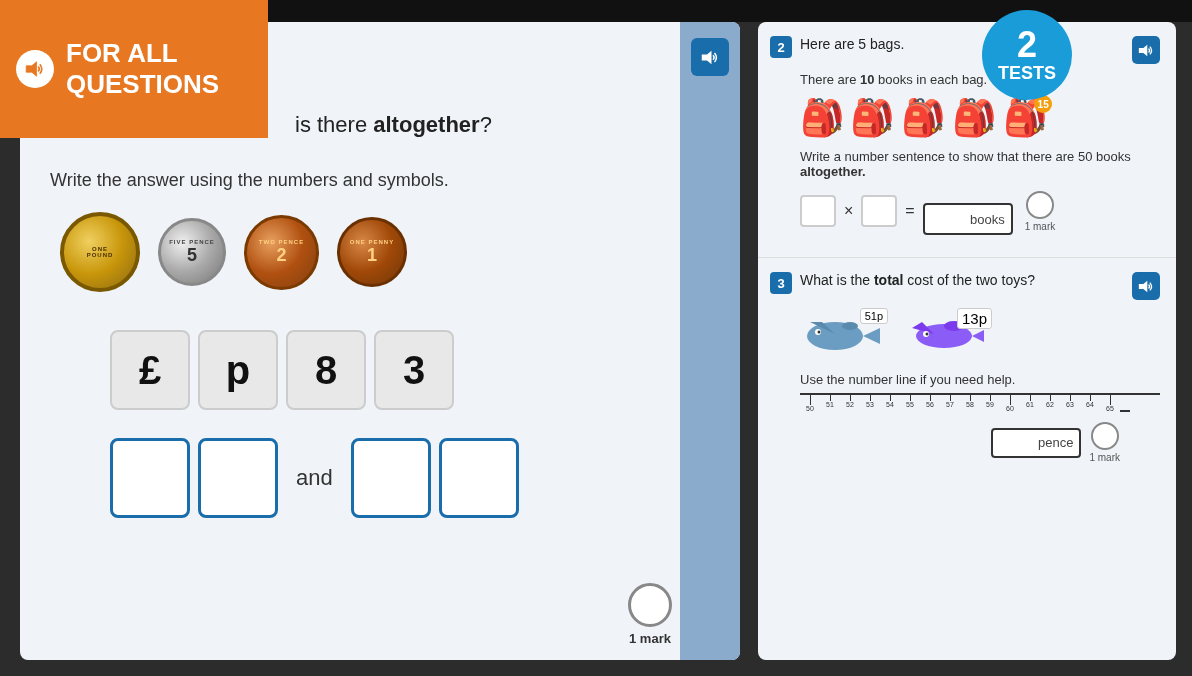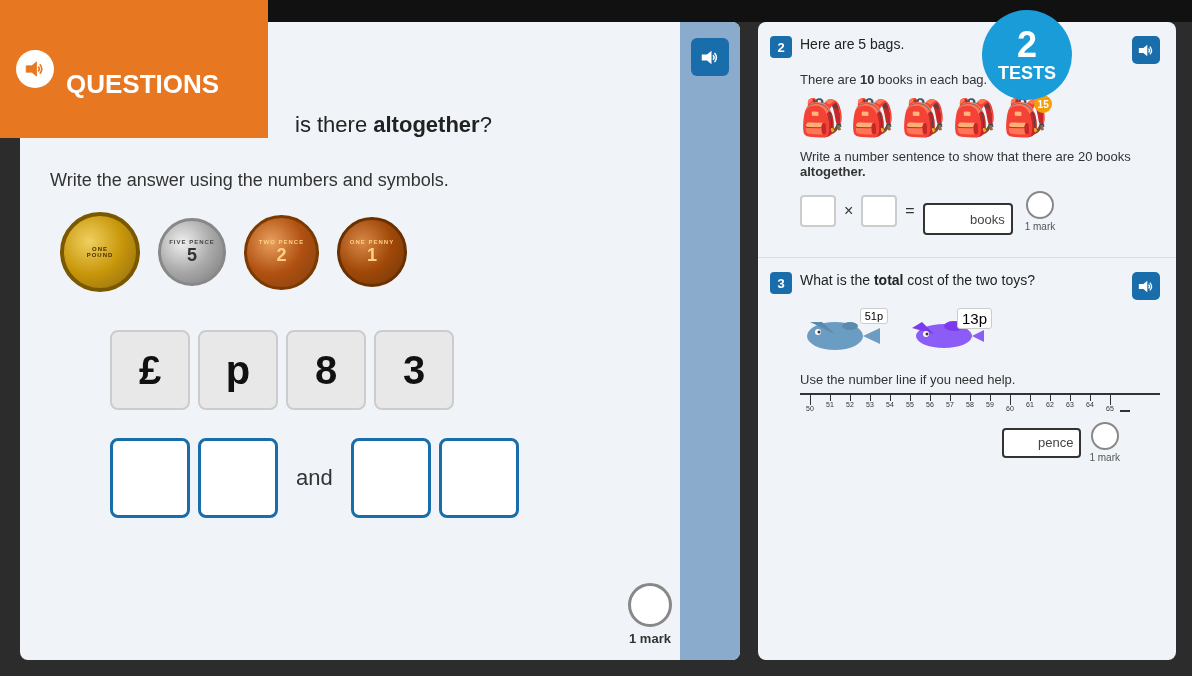--- a/index.html
+++ b/index.html
@@ -244,21 +244,21 @@
       width: 28px; height: 28px;
       border: 2px solid #888;
       border-radius: 50%;
       background: white;
     }
     .q-mark-text {
       font-size: 10px;
       color: #555;
     }
     .pence-box {
-      width: 79px; height: 30px;
+      width: 90px; height: 30px;
       background: white;
       border: 2px solid #333;
       border-radius: 4px;
       display: flex;
       align-items: center;
       justify-content: flex-end;
       padding-right: 6px;
       font-size: 13px;
       color: #444;
     }
@@ -280,21 +280,21 @@
 
 <div class="orange-header">
   <div class="speaker-icon-orange">
     <svg class="spk-svg" viewBox="0 0 24 20" fill="none">
       <polygon points="1,6 8,6 14,1 14,19 8,14 1,14" fill="#E87722" stroke="#E87722" stroke-width="1"></polygon>
       <path d="M16,7 Q19,10 16,13" stroke="#E87722" stroke-width="2" fill="none"></path>
       <path d="M18,4 Q23,10 18,16" stroke="#E87722" stroke-width="2" fill="none"></path>
     </svg>
   </div>
   <div class="header-text">
-    <br>
+    <span>FOR ALL</span><br>
     <span>QUESTIONS</span>
   </div>
 </div>
 
 <div class="left-panel">
 
   <div class="left-panel-header">
     <div class="speaker-btn-blue">
       <svg viewBox="0 0 24 20" width="18" height="15" fill="none">
         <polygon points="1,6 8,6 14,1 14,19 8,14 1,14" fill="white"></polygon>
@@ -380,21 +380,21 @@
       <span>🎒</span>
       <span>🎒</span>
       <span>🎒</span>
       <span style="position:relative;">
         🎒
         <span style="position:absolute;top:-2px;right:-4px;background:#f59e0b;color:white;font-size:10px;border-radius:50%;width:18px;height:18px;display:flex;align-items:center;justify-content:center;font-weight:bold;">15</span>
       </span>
     </div>
 
     <div style="font-size:13px;color:#333;padding-left:30px;margin-bottom:8px;">
-      <span>Write a number sentence to show that there are 20 books</span><br>
+      <span>Write a number sentence to show that there are 50 books</span><br>
       <strong>altogether.</strong>
     </div>
 
     <div style="display:flex;align-items:center;gap:8px;padding-left:30px;margin-bottom:8px;">
       <div class="math-input-box"></div>
       <span class="math-symbol">×</span>
       <div class="math-input-box"></div>
       <span class="math-symbol">=</span>
       <div class="math-result-box">
         <span>books</span>

